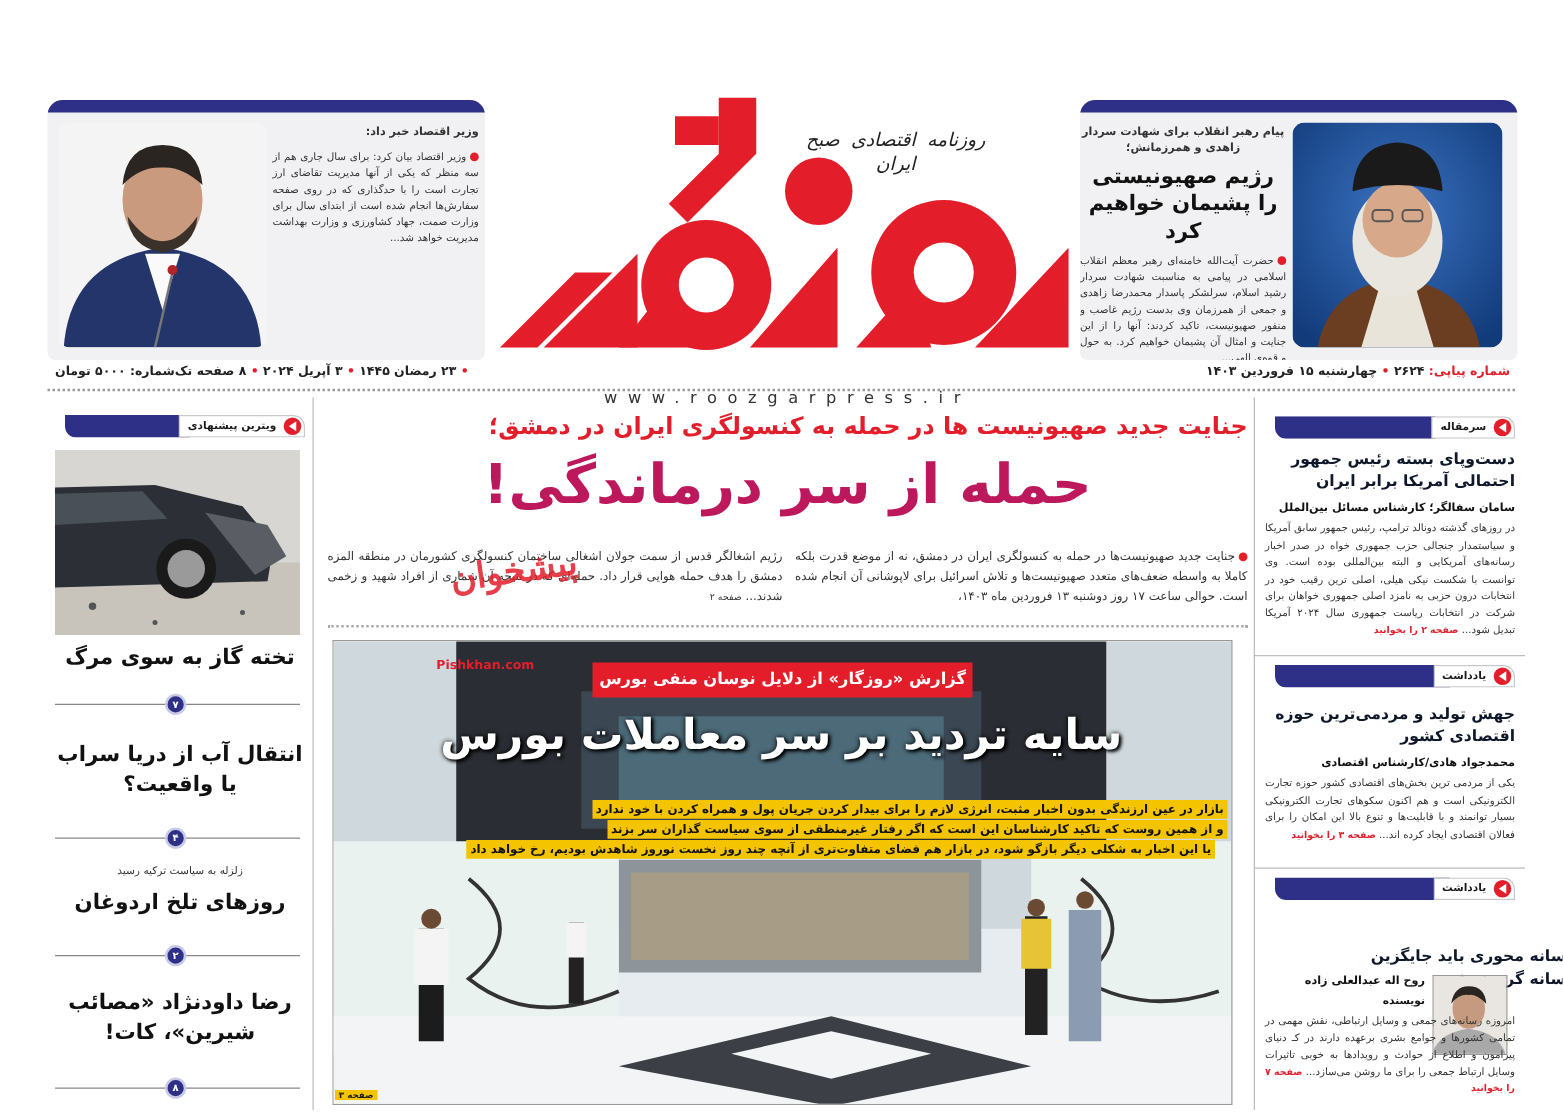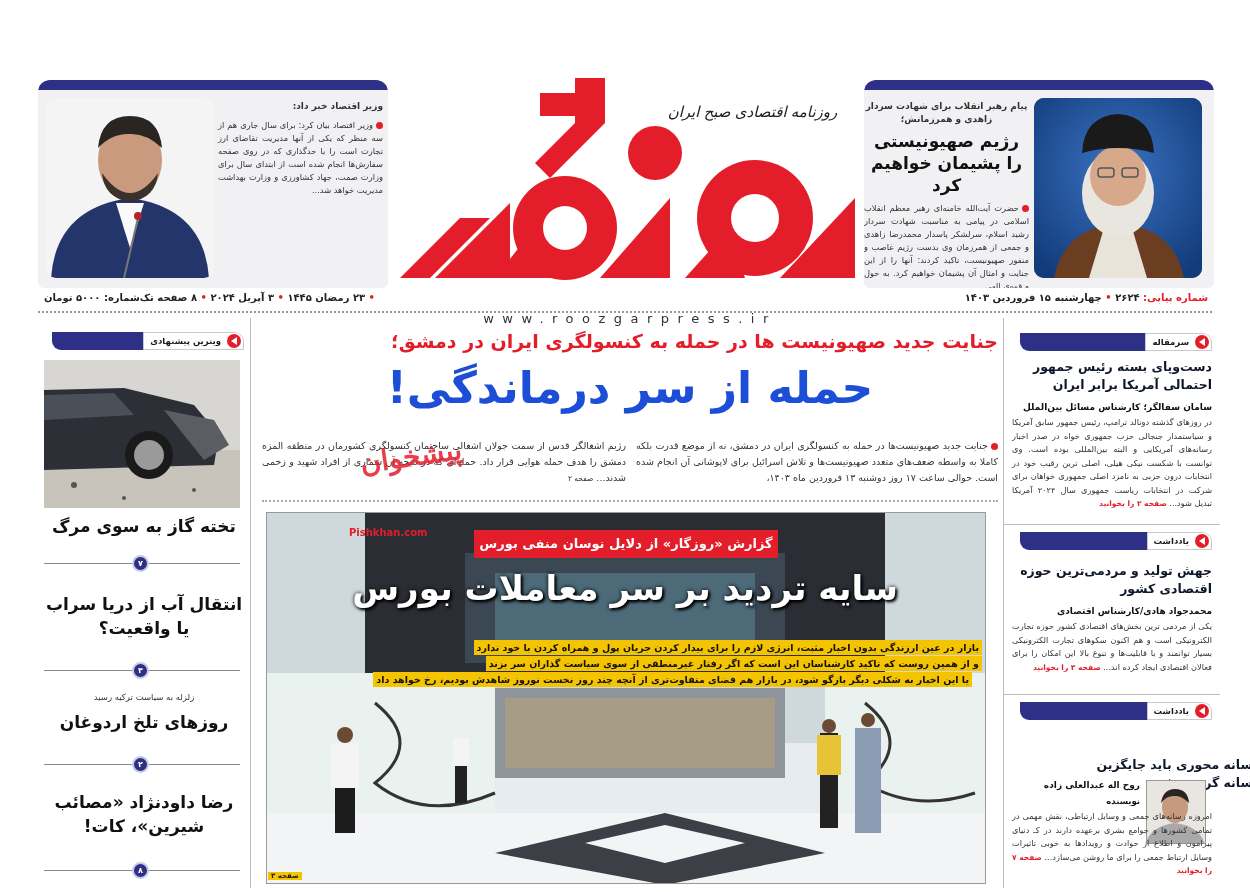--- a/index.html
+++ b/index.html
@@ -13,21 +13,21 @@
   .topbox .bar { position: absolute; top: 0; left: 0; right: 0; height: 10px; background: #2e2f86; border-radius: 12px 12px 0 0; }
   .topbox .photo { position: absolute; top: 18px; width: 168px; height: 180px; border-radius: 10px; overflow: hidden; }
   .topbox .txt { position: absolute; top: 20px; width: 165px; text-align: center; }
   .kicker { font-size: 9px; font-weight: bold; color: #333; line-height: 13px; }
   .tb-title { font-size: 17px; font-weight: bold; line-height: 22px; color: #111; margin-top: 4px; }
   .tb-body { font-size: 8.3px; line-height: 13px; color: #333; text-align: justify; margin-top: 6px; }
   .bullet { display: inline-block; width: 7px; height: 7px; border-radius: 50%; background: #e31e2a; margin-left: 3px; vertical-align: middle; }
   .pageref { font-size: 7.5px; color: #333; }
 
   
-  .tagline { position: absolute; top: 103px; left: 665px; width: 175px; text-align: center; font-family: Liberation Sans, sans-serif; font-size: 15px; color: #222; font-style: italic; }
+  .tagline { position: absolute; top: 103px; left: 629px; width: 175px; text-align: center; font-family: Liberation Mono, monospace; font-size: 15px; color: #222; font-style: italic; }
   .logo { position: absolute; top: 78px; left: 400px; width: 455px; height: 212px; }
   .url { position: absolute; top: 291px; left: 420px; width: 420px; text-align: center; direction: ltr; font-size: 13px; letter-spacing: 8.5px; color: #333; margin-top: 20px; }
 
   
   .infobar { position: absolute; top: 289px; left: 38px; right: 38px; height: 24px; border-bottom: 2px dotted #999; }
   .info-right { position: absolute; right: 4px; top: 3px; font-size: 10px; font-weight: bold; color: #222; }
   .info-right .lbl { color: #e31e2a; }
   .info-left { position: absolute; left: 6px; top: 3px; font-size: 10px; font-weight: bold; color: #222; }
   .dot { color: #e31e2a; }
 
@@ -48,21 +48,21 @@
   .readmore { color: #e31e2a; font-size: 7.5px; font-weight: bold; }
 
   
   .lcol-title { position: absolute; left: 44px; width: 200px; text-align: center; font-size: 17px; font-weight: bold; line-height: 24px; color: #111; }
   .lcol-kicker { position: absolute; left: 44px; width: 200px; text-align: center; font-size: 8.5px; color: #333; }
   .divider { position: absolute; left: 44px; width: 196px; height: 1px; background: #888; }
   .numbadge { position: absolute; width: 17px; height: 17px; border-radius: 50%; background: #2e2f86; border: 2px solid #c8cbe6; color: #fff; font-size: 8px; font-weight: bold; text-align: center; line-height: 13px; }
 
   
   .lead-kicker { position: absolute; top: 330px; left: 262px; width: 736px; font-size: 19px; font-weight: bold; color: #e31e2a; }
-  .lead-title { position: absolute; top: 362px; left: 262px; width: 736px; text-align: center; font-size: 44px; font-weight: bold; color: #1d4ed8; letter-spacing: -0.5px; }
+  .lead-title { position: absolute; top: 362px; left: 262px; width: 736px; text-align: center; font-size: 44px; font-weight: bold; color: #be185d; letter-spacing: -0.5px; }
   .lead-col { position: absolute; top: 438px; font-size: 9.5px; line-height: 16px; color: #333; text-align: justify; }
   .hr-dots { position: absolute; top: 500px; left: 262px; width: 736px; border-top: 2px dotted #aaa; }
 
   
   .mainphoto { position: absolute; top: 512px; left: 266px; width: 720px; height: 372px; overflow: hidden; border: 1px solid #999; }
   .redbanner { position: absolute; top: 530px; left: 474px; width: 304px; height: 28px; background: #e31e2a; color: #fff; font-size: 13px; font-weight: bold; text-align: center; line-height: 28px; }
   .photo-title { position: absolute; top: 568px; left: 300px; width: 650px; text-align: center; font-size: 34px; font-weight: bold; color: #fff; text-shadow: 0 0 4px #000, 2px 2px 3px #000; }
   .hl { position: absolute; background: #f5c400; color: #111; font-size: 9.5px; font-weight: bold; height: 15px; line-height: 15px; padding: 0 3px; white-space: nowrap; text-align: right; }
   .page-tag { position: absolute; top: 872px; left: 268px; background: #f5c400; font-size: 7px; font-weight: bold; padding: 0 3px; }
 

